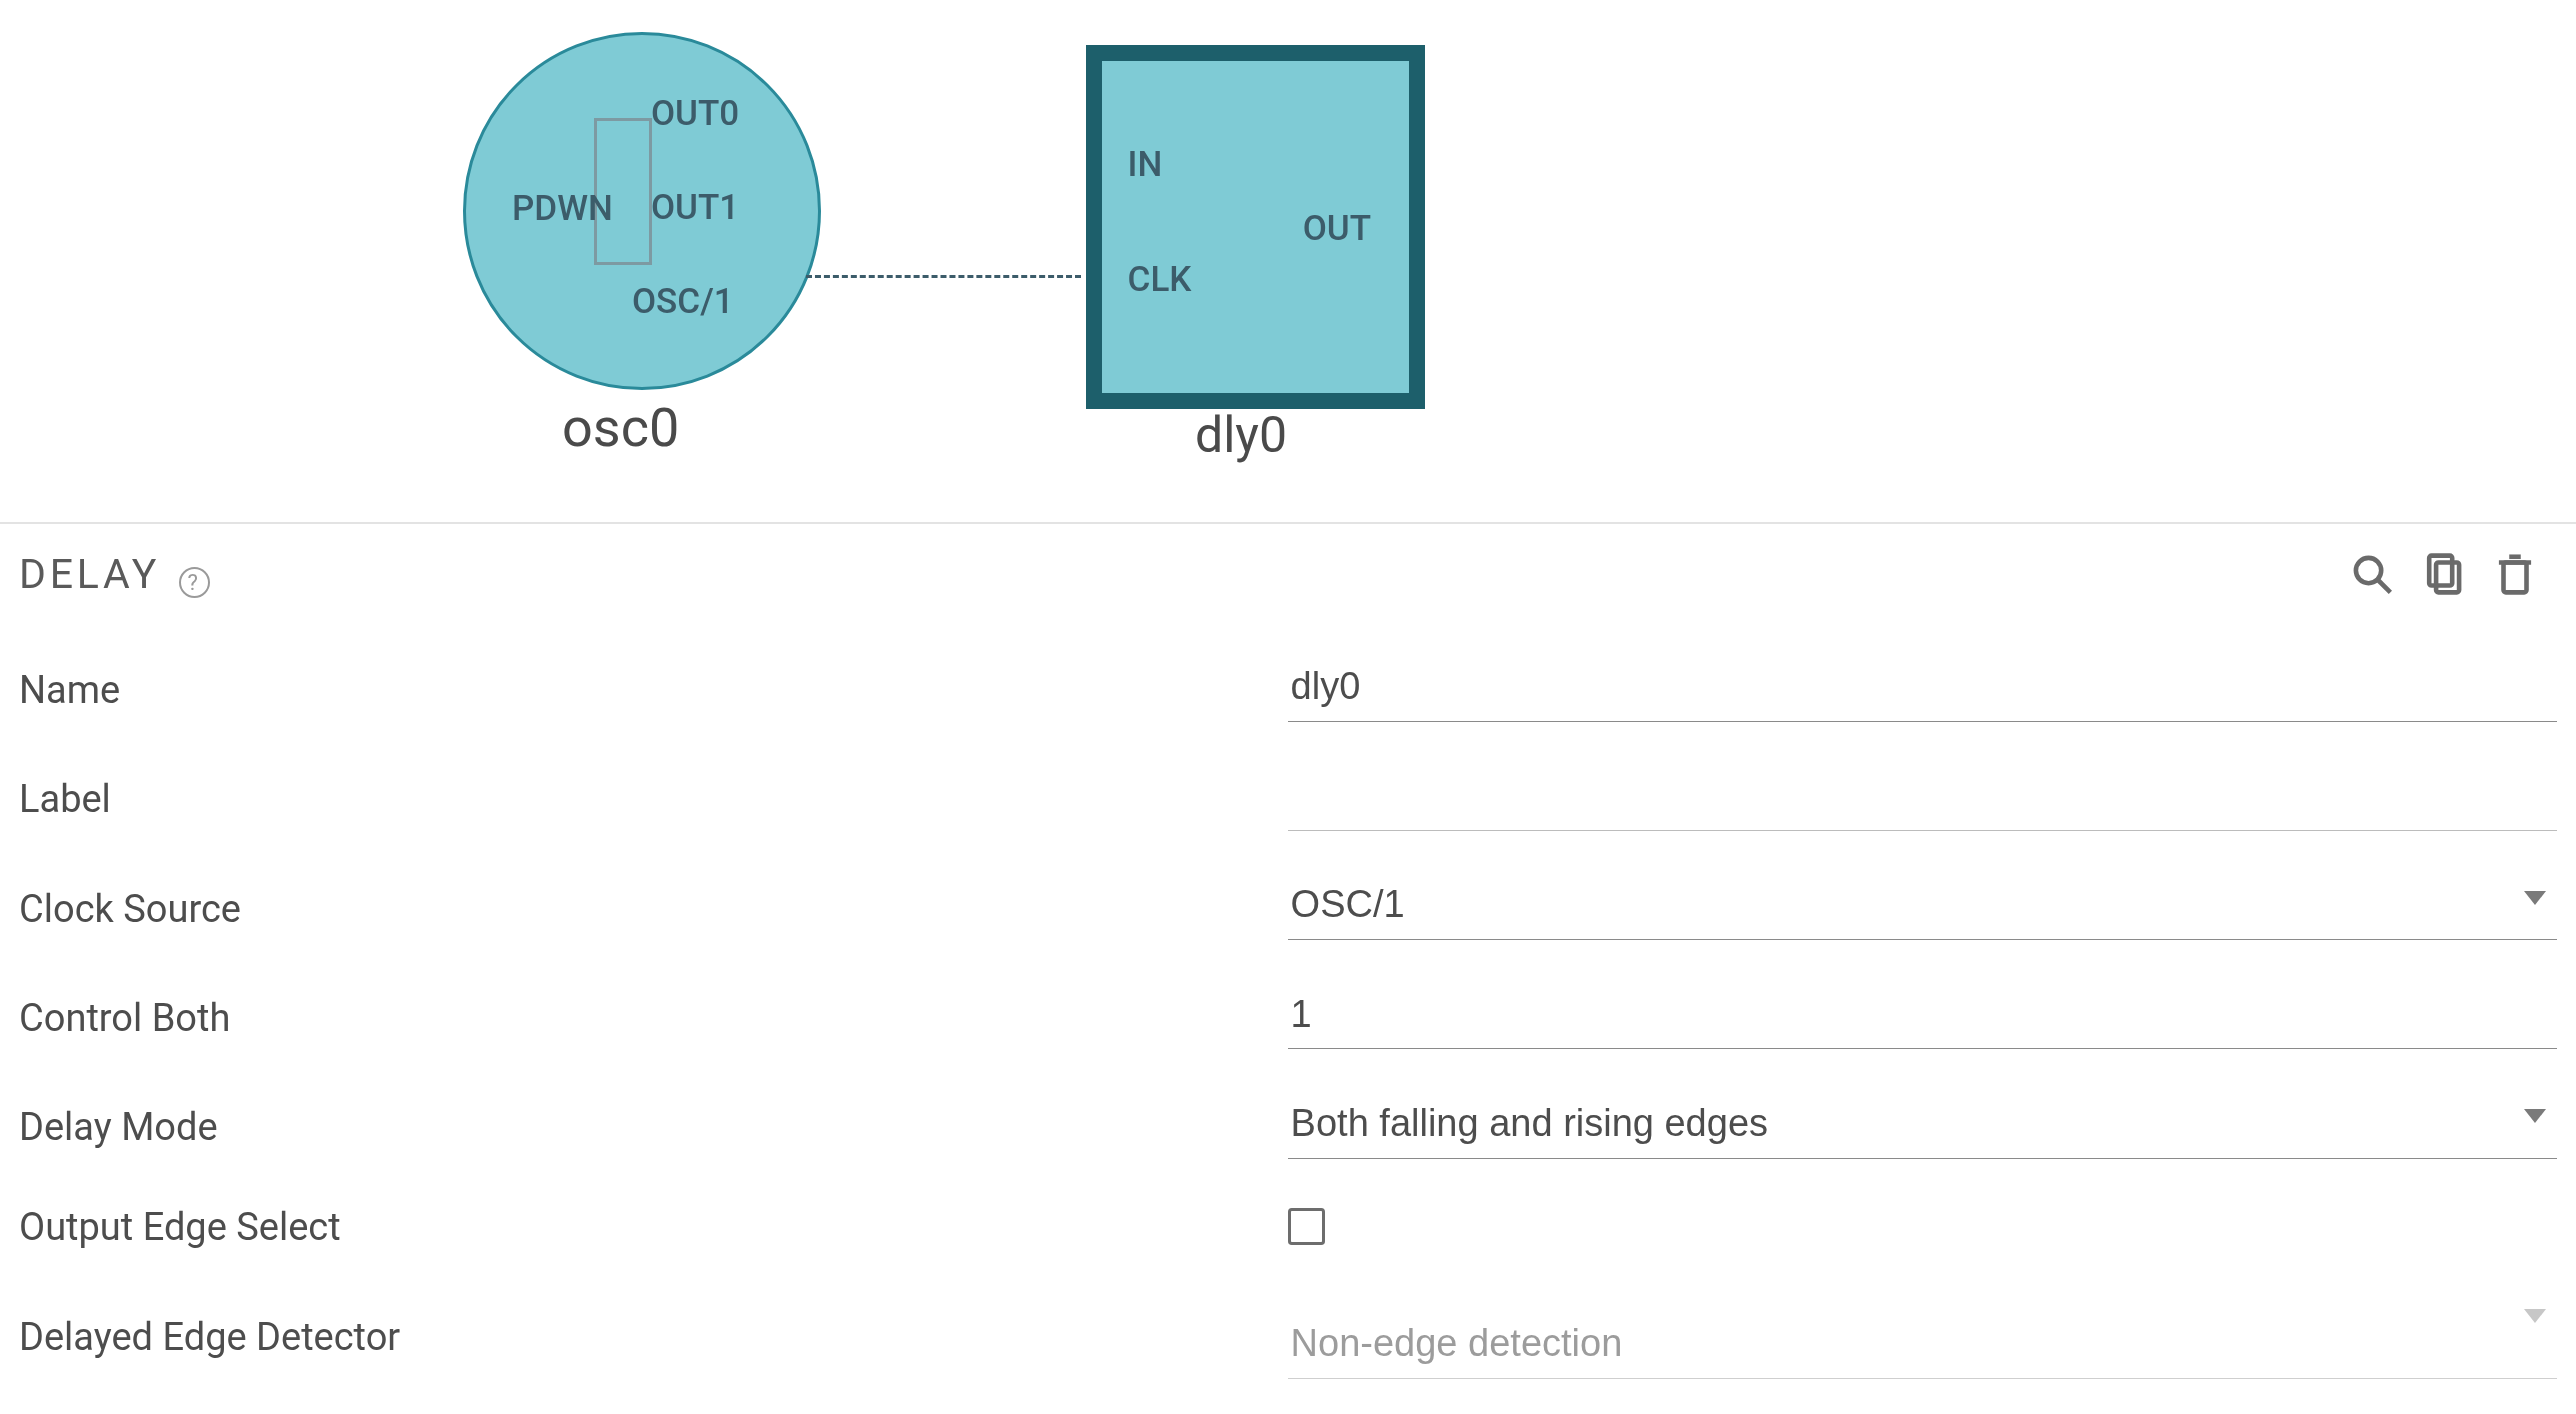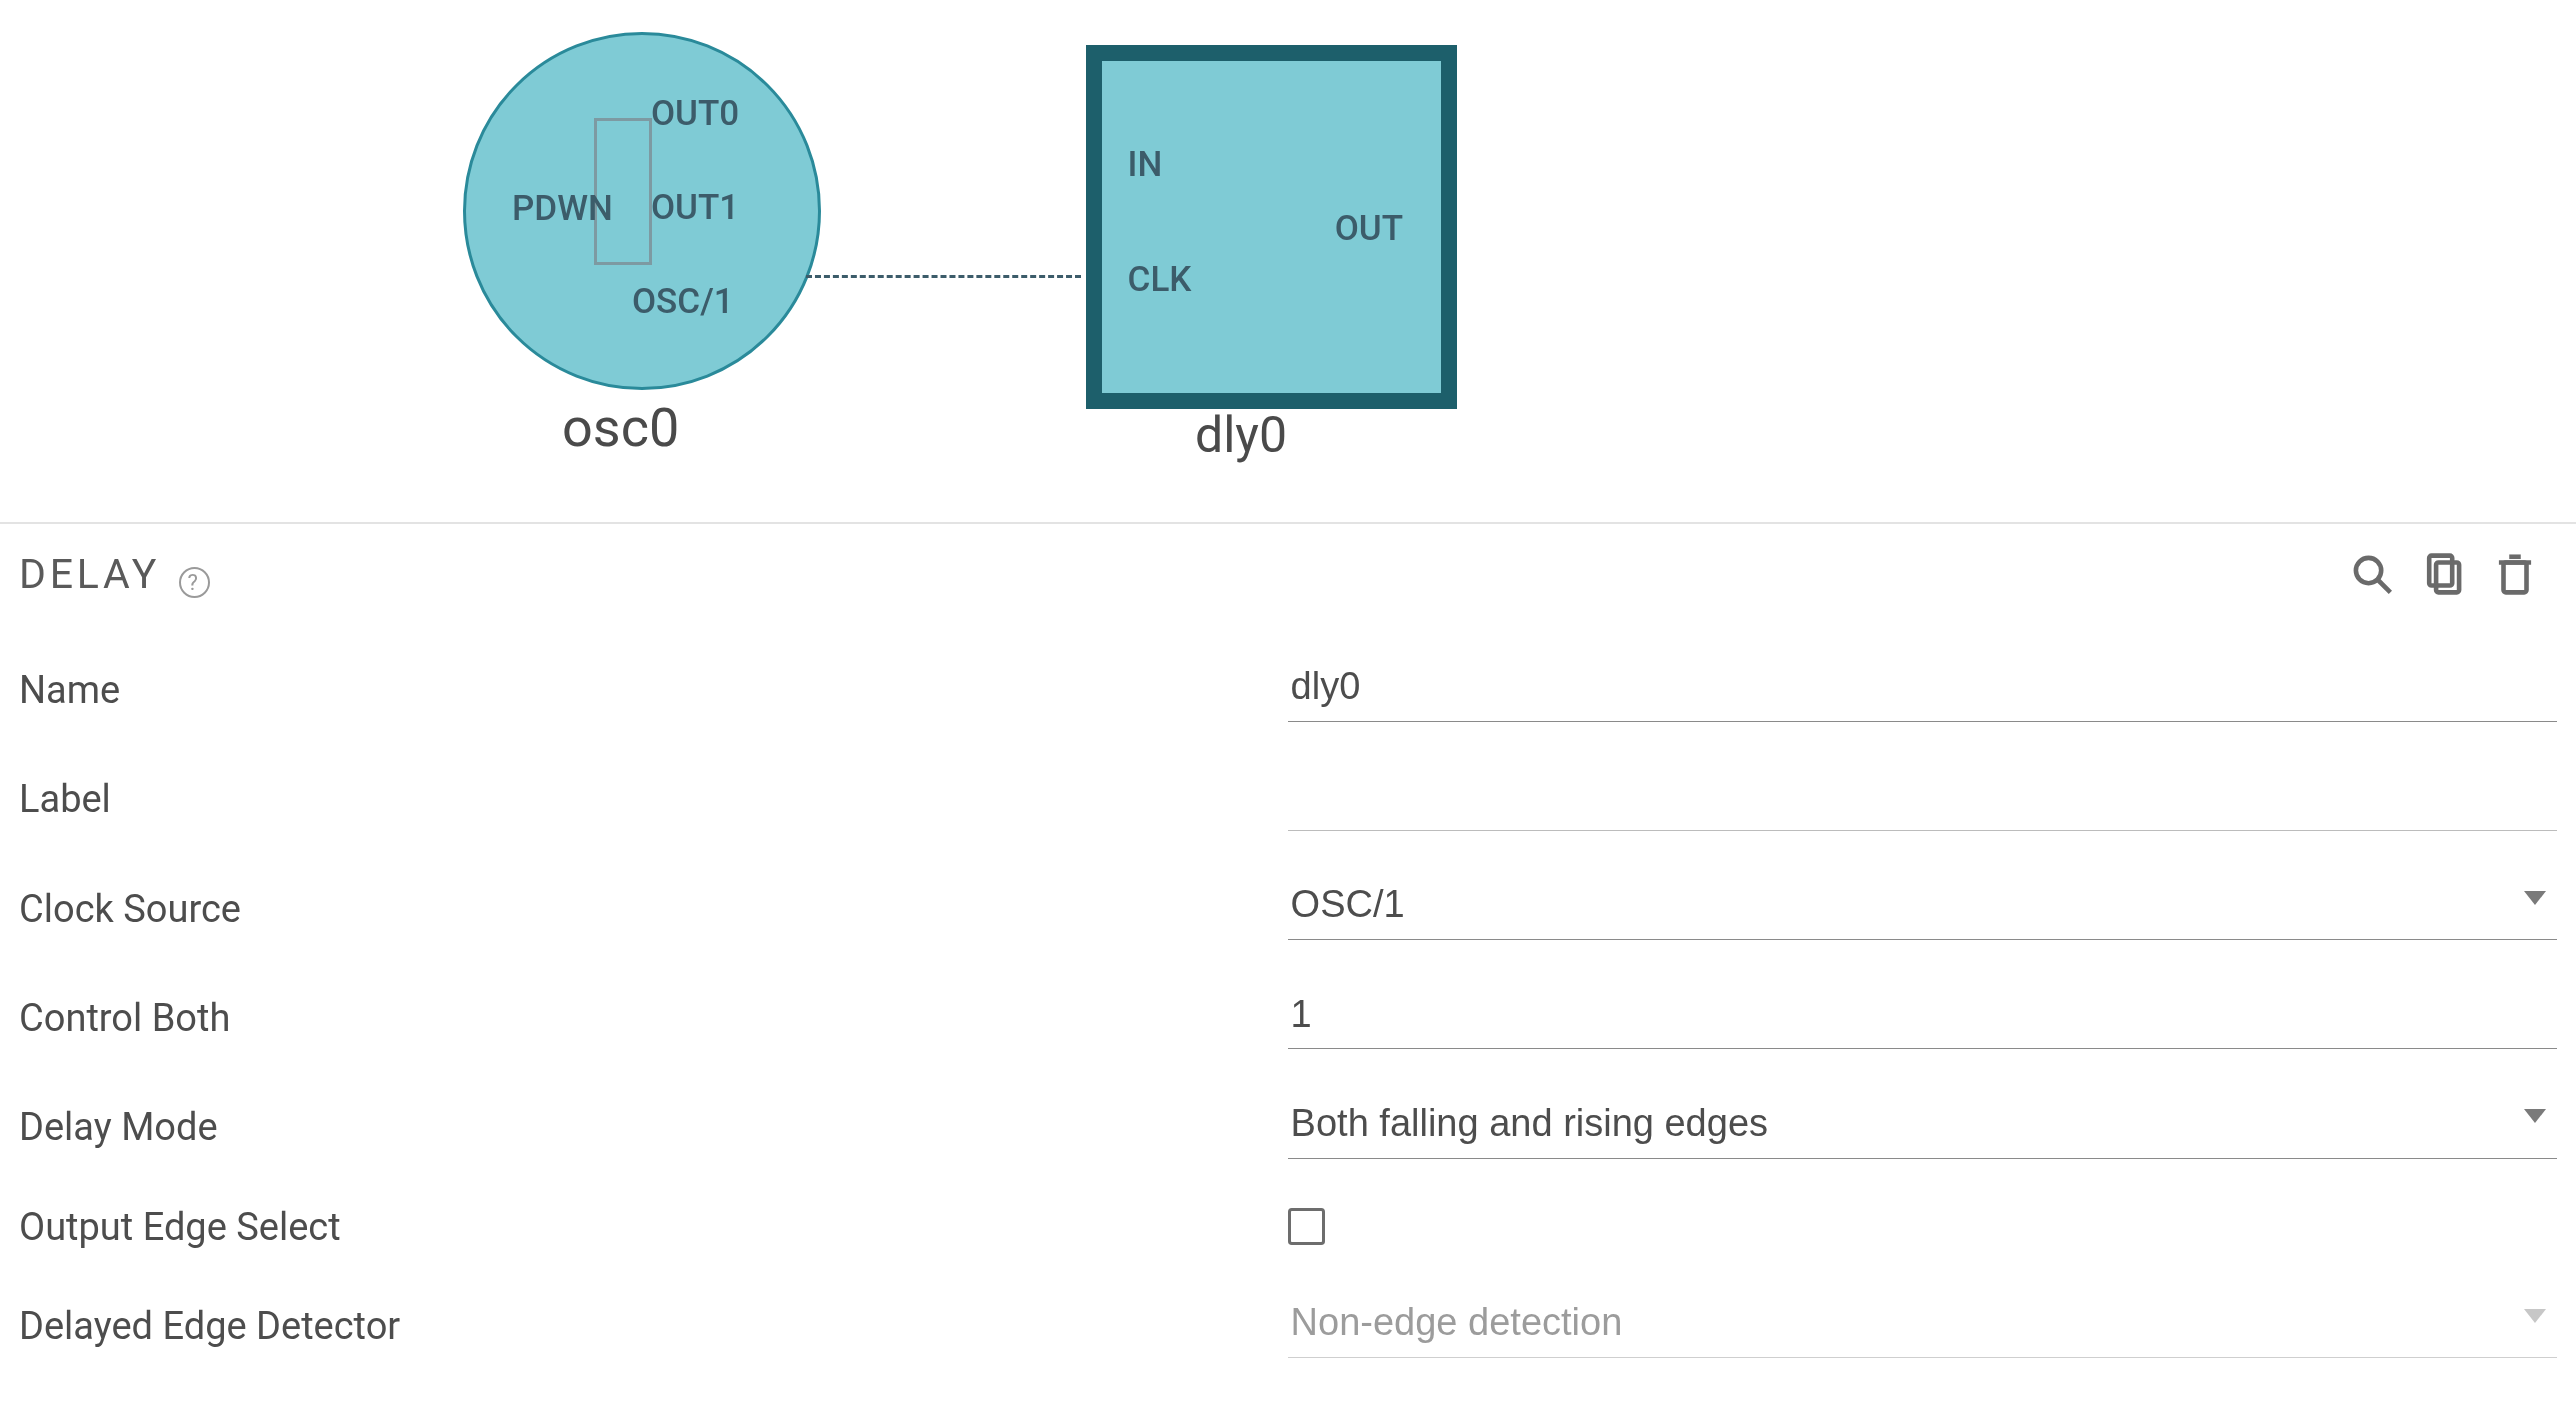--- a/index.html
+++ b/index.html
@@ -47,21 +47,21 @@
   .osc-label {
     position:absolute;
     left: 562px; top: 396px;
     font-size: 54px;
     color: #4a4a4a;
   }
   
   .dly {
     position: absolute;
     left: 1086px; top: 45px;
-    width: 371px; height: 364px;
+    width: 339px; height: 364px;
     background: #7fcbd5;
     border: 16.6px solid #1d5f6b;
     color: #3c5c6a;
     font-size: 35px;
     font-weight: 500;
   }
   .dly .in  { position:absolute; left: 25.6px; top: 83px; }
   .dly .clk { position:absolute; left: 25.6px; top: 198px; }
   .dly .out { position:absolute; right: 38px; top: 147px; }
   .dly-label {
@@ -135,21 +135,21 @@
   }
   .select-wrap { position:relative; }
   .select-caret {
     position:absolute;
     right: 11.5px; top: 14px;
     width: 0; height: 0;
     border-left: 11.5px solid transparent;
     border-right: 11.5px solid transparent;
     border-top: 14px solid #7a7a7a;
   }
-  .select-disabled .text-input { color:#9c9c9c; border-bottom-color:#cfcfcf; }
+  .select-disabled .text-input { color:#9c9c9c; border-bottom-color:#cfcfcf;margin-top:21px; }
   .select-disabled .select-caret { border-top-color:#c7c7c7; }
   .checkbox-box {
     width: 37px; height: 37px;
     border: 3.2px solid #6d6d6d;
     border-radius: 3.8px;
     background:#fff;
     cursor:pointer;
   }
 </style>
 </head>

